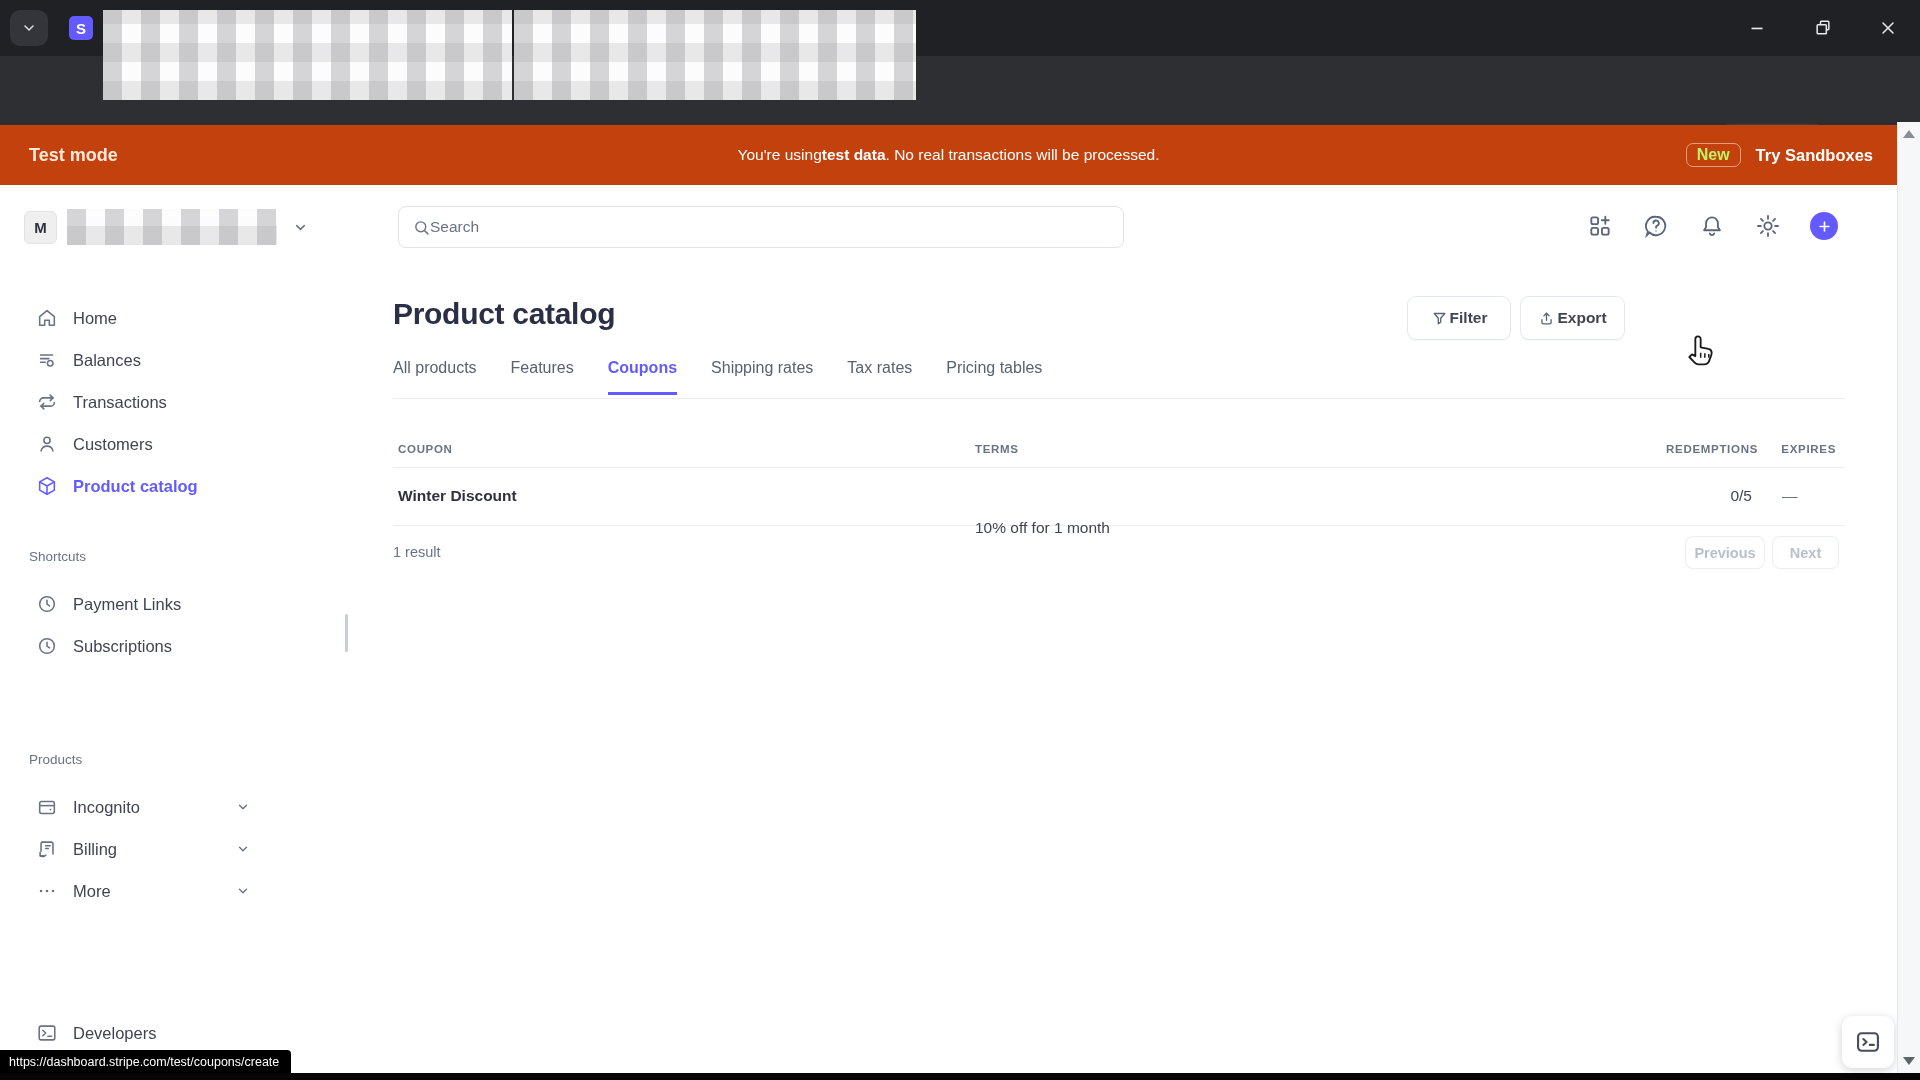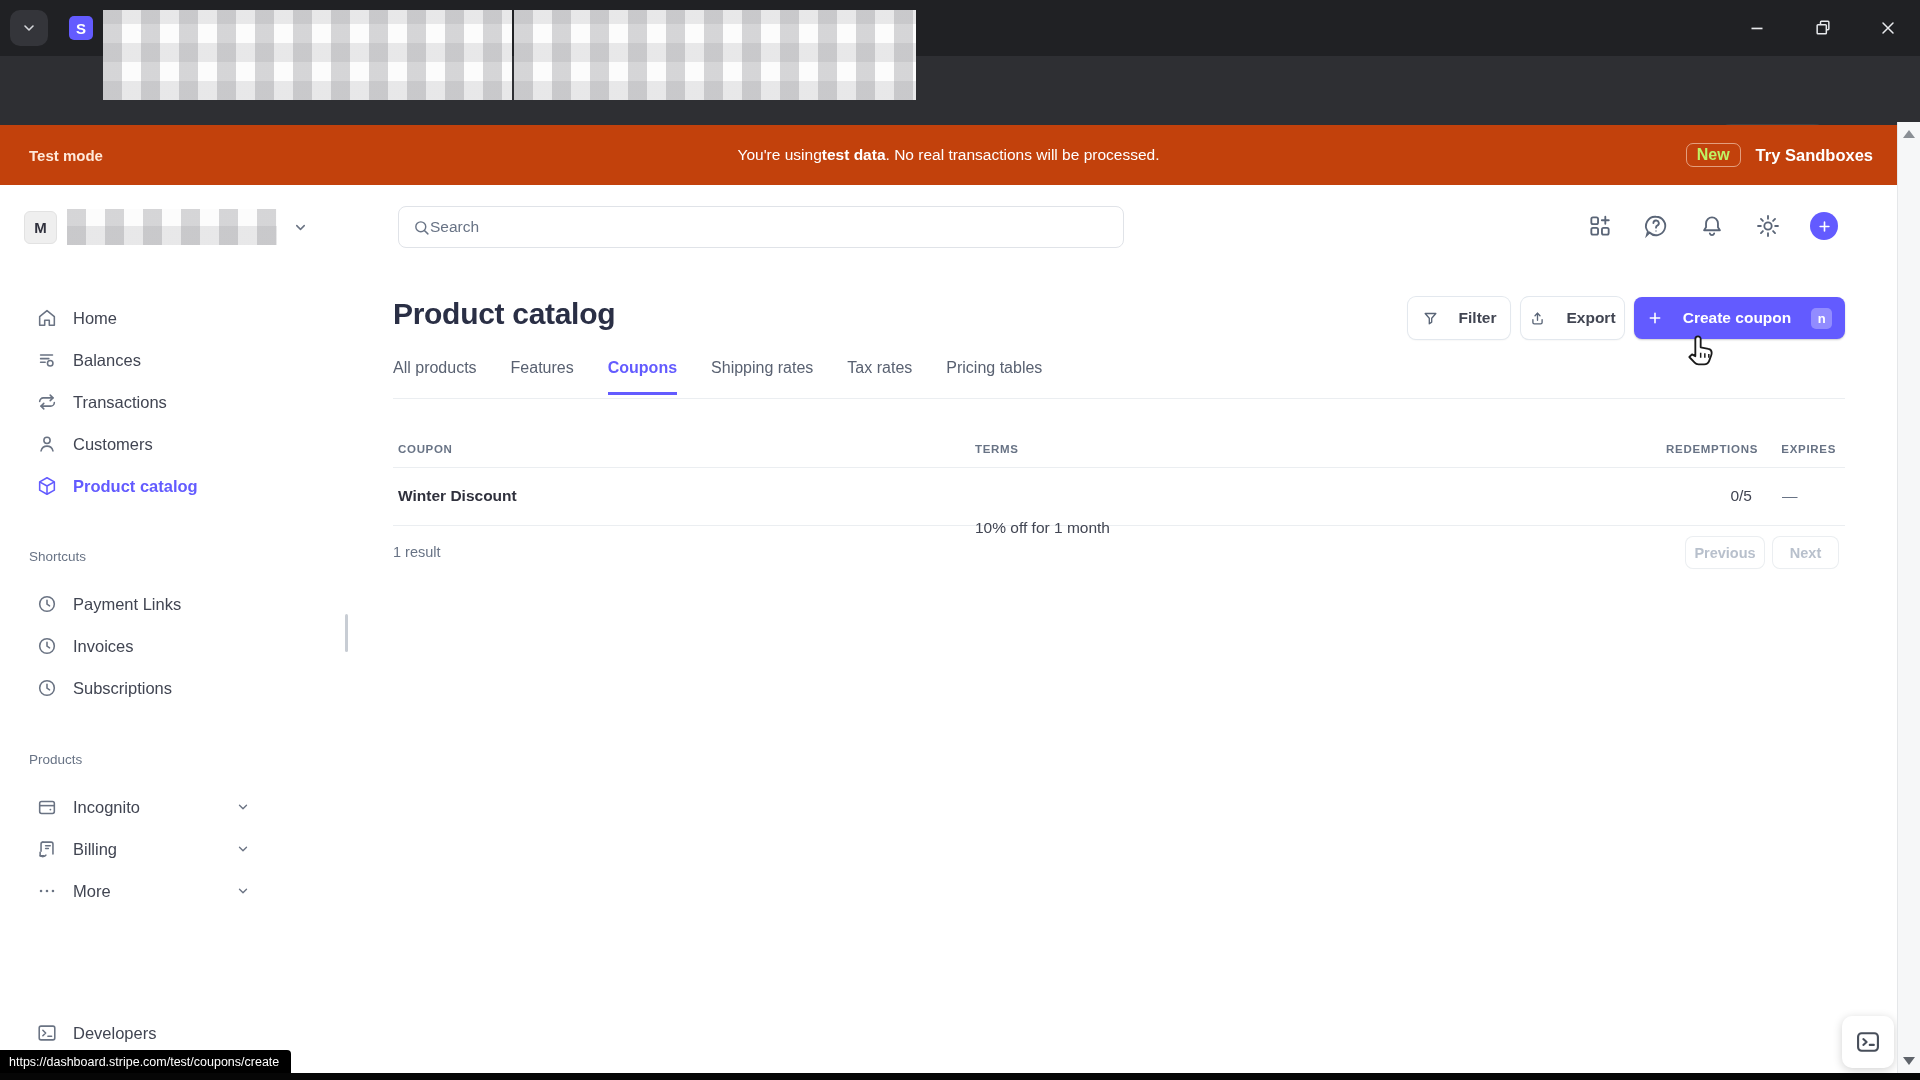--- a/index.html
+++ b/index.html
@@ -31,21 +31,21 @@
   .tb-icon { position:absolute; top:75px; width:24px; height:24px; color:#c3c7cc; }
   .incog-pill { position:absolute; left:1712px; top:68px; height:38px; padding:0 15px; border-radius:19px;
                 background:#3c4043; color:#e8eaed; font-size:15px; display:flex; align-items:center; gap:9px; }
   .dots-v { position:absolute; left:1884px; top:75px; width:20px; height:24px; color:#c3c7cc;
             display:flex; flex-direction:column; align-items:center; justify-content:center; gap:3px; }
   .dots-v i { width:3.5px; height:3.5px; border-radius:50%; background:currentColor; }
 
   
   .banner { position:absolute; left:0; top:125px; width:1897px; height:60px; background:#C2410C; color:#fff; }
   .banner-label { position:absolute; left:29px; top:0; height:60px; display:flex; align-items:center;
-                  font-size:15px; font-weight:700; color:#ffe9da; }
+                  font-size:18px; font-weight:700; color:#ffe9da; }
   .banner-msg { position:absolute; left:0; width:100%; height:60px; display:flex; align-items:center;
                 justify-content:center; font-size:15.5px; color:#fff; }
   .banner-msg b { font-weight:700; }
   .banner-right { position:absolute; right:24px; top:0; height:60px; display:flex; align-items:center; gap:15px; }
   .new-badge { border:1.5px solid rgba(255,235,220,.55); border-radius:7px; padding:2px 10px;
                font-size:16px; font-weight:700; color:#bef264; }
   .banner-cta { font-size:16.5px; font-weight:700; color:#fff; }
 
   
   .content { position:absolute; left:0; top:185px; width:1897px; height:888px; background:#fff;
@@ -80,21 +80,21 @@
   .top-icons { position:absolute; left:1586px; top:212px; display:flex; align-items:center; gap:29px; }
   .ticon { width:27px; height:27px; color:#5a6577; display:flex; align-items:center; justify-content:center; }
   .plus-circle { width:28px; height:28px; border-radius:50%; background:#635BFF; color:#fff;
                  display:flex; align-items:center; justify-content:center; }
 
   
   .page-title { position:absolute; left:393px; top:297px; font-size:30px; font-weight:700;
                 color:#2a2f45; letter-spacing:-.3px; }
   .btn { position:absolute; top:297px; height:42px; border-radius:8px; background:#fff;
          box-shadow:0 0 0 1px #e3e8ee, 0 1px 2px rgba(0,0,0,.09); display:flex; align-items:center;
-         justify-content:center; gap:20px; font-size:15.5px; font-weight:600; color:#414552; cursor:pointer; }
+         justify-content:center; gap:2px; font-size:15.5px; font-weight:600; color:#414552; cursor:pointer; }
   .btn .bic { color:#5a6577; }
   .btn-filter { left:1408px; width:102px; }
   .btn-export { left:1521px; width:103px; }
   .btn-create { left:1634px; width:211px; background:#635BFF; color:#fff;
                 box-shadow:0 1px 2px rgba(0,0,0,.2); }
   .btn-create .bic { color:#fff; }
   .kbd-badge { width:21px; height:21px; border-radius:5px; background:rgba(255,255,255,.3);
                font-size:13px; font-weight:600; display:flex; align-items:center; justify-content:center; }
 
   
@@ -294,27 +294,20 @@
             <circle cx="12" cy="12" r="8"></circle>
             <path d="M12 8v4.2l2.8 1.8"></path>
           </svg>
         <span>Payment Links</span>
       </div>
       <div class="side-item">
         <svg class="ic" viewBox="0 0 24 24" fill="none" stroke="currentColor" stroke-width="1.7" stroke-linecap="round">
             <circle cx="12" cy="12" r="8"></circle>
             <path d="M12 8v4.2l2.8 1.8"></path>
           </svg>
-        <span>Invoices</span>
-      </div>
-      <div class="side-item">
-        <svg class="ic" viewBox="0 0 24 24" fill="none" stroke="currentColor" stroke-width="1.7" stroke-linecap="round">
-            <circle cx="12" cy="12" r="8"></circle>
-            <path d="M12 8v4.2l2.8 1.8"></path>
-          </svg>
         <span>Subscriptions</span>
       </div>
     </div>
 
     <div class="side-section" style="top:567px;">Products</div>
 
     <div class="side-group" style="top:601px;">
       <div class="side-item">
         <svg class="ic" viewBox="0 0 24 24" fill="none" stroke="currentColor" stroke-width="1.7" stroke-linejoin="round">
             <rect x="4" y="6" width="16" height="13" rx="2"></rect>
@@ -417,27 +410,20 @@
     <span>Filter</span>
   </div>
   <div class="btn btn-export">
     <svg class="bic" width="17" height="17" viewBox="0 0 24 24" fill="none" stroke="currentColor" stroke-width="1.9" stroke-linecap="round" stroke-linejoin="round">
         <path d="M12 14.5V4.5"></path>
         <path d="M8.5 8L12 4.5 15.5 8"></path>
         <path d="M5.5 13.5v4a2 2 0 0 0 2 2h9a2 2 0 0 0 2-2v-4"></path>
       </svg>
     <span>Export</span>
   </div>
-  <div class="btn btn-create">
-    <svg class="bic" width="16" height="16" viewBox="0 0 24 24" stroke="currentColor" stroke-width="2.4" stroke-linecap="round">
-        <path d="M12 5v14M5 12h14"></path>
-      </svg>
-    <span>Create coupon</span>
-    <span class="kbd-badge">n</span>
-  </div>
 
   <div class="tabs">
     <div class="tab">All products</div>
     <div class="tab">Features</div>
     <div class="tab active">Coupons</div>
     <div class="tab">Shipping rates</div>
     <div class="tab">Tax rates</div>
     <div class="tab">Pricing tables</div>
   </div>
   <div class="tabs-divider"></div>

